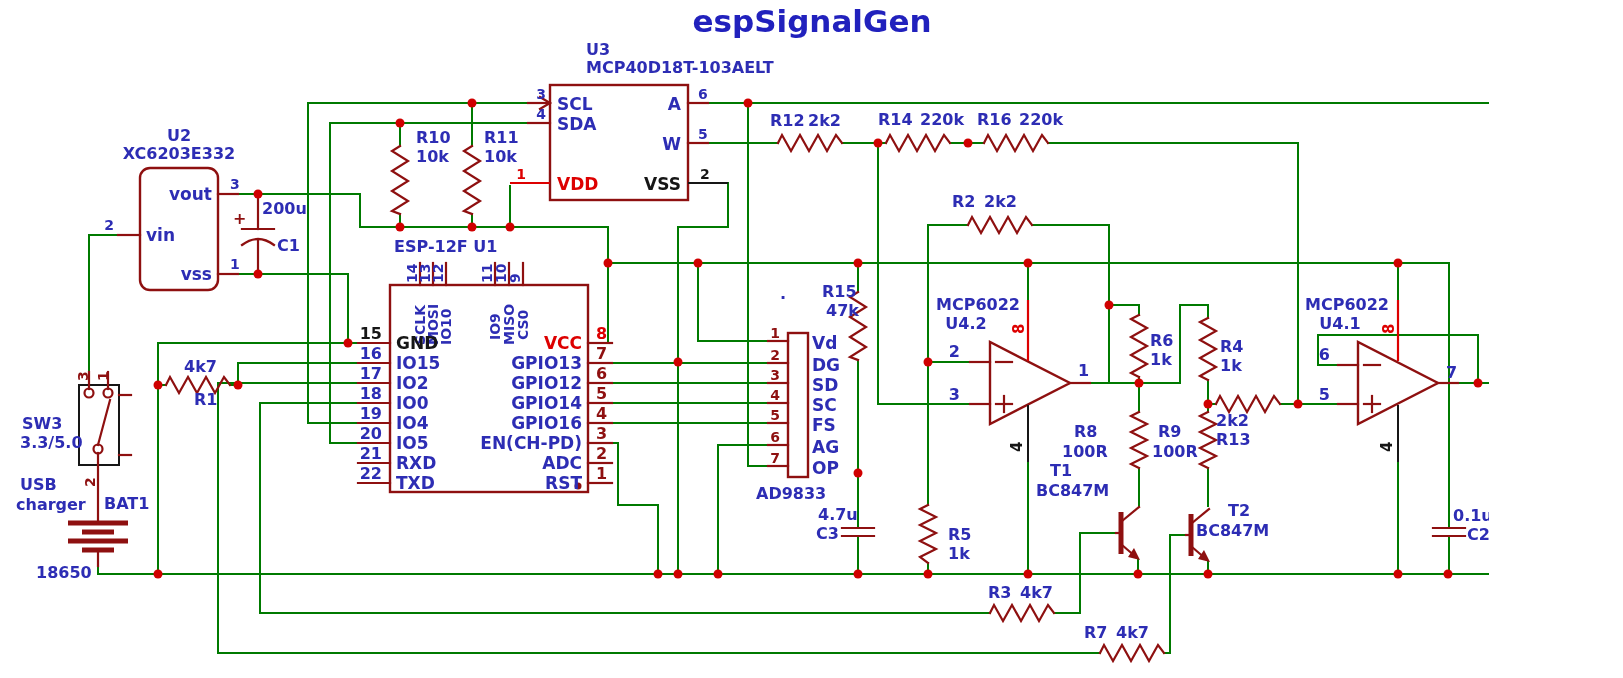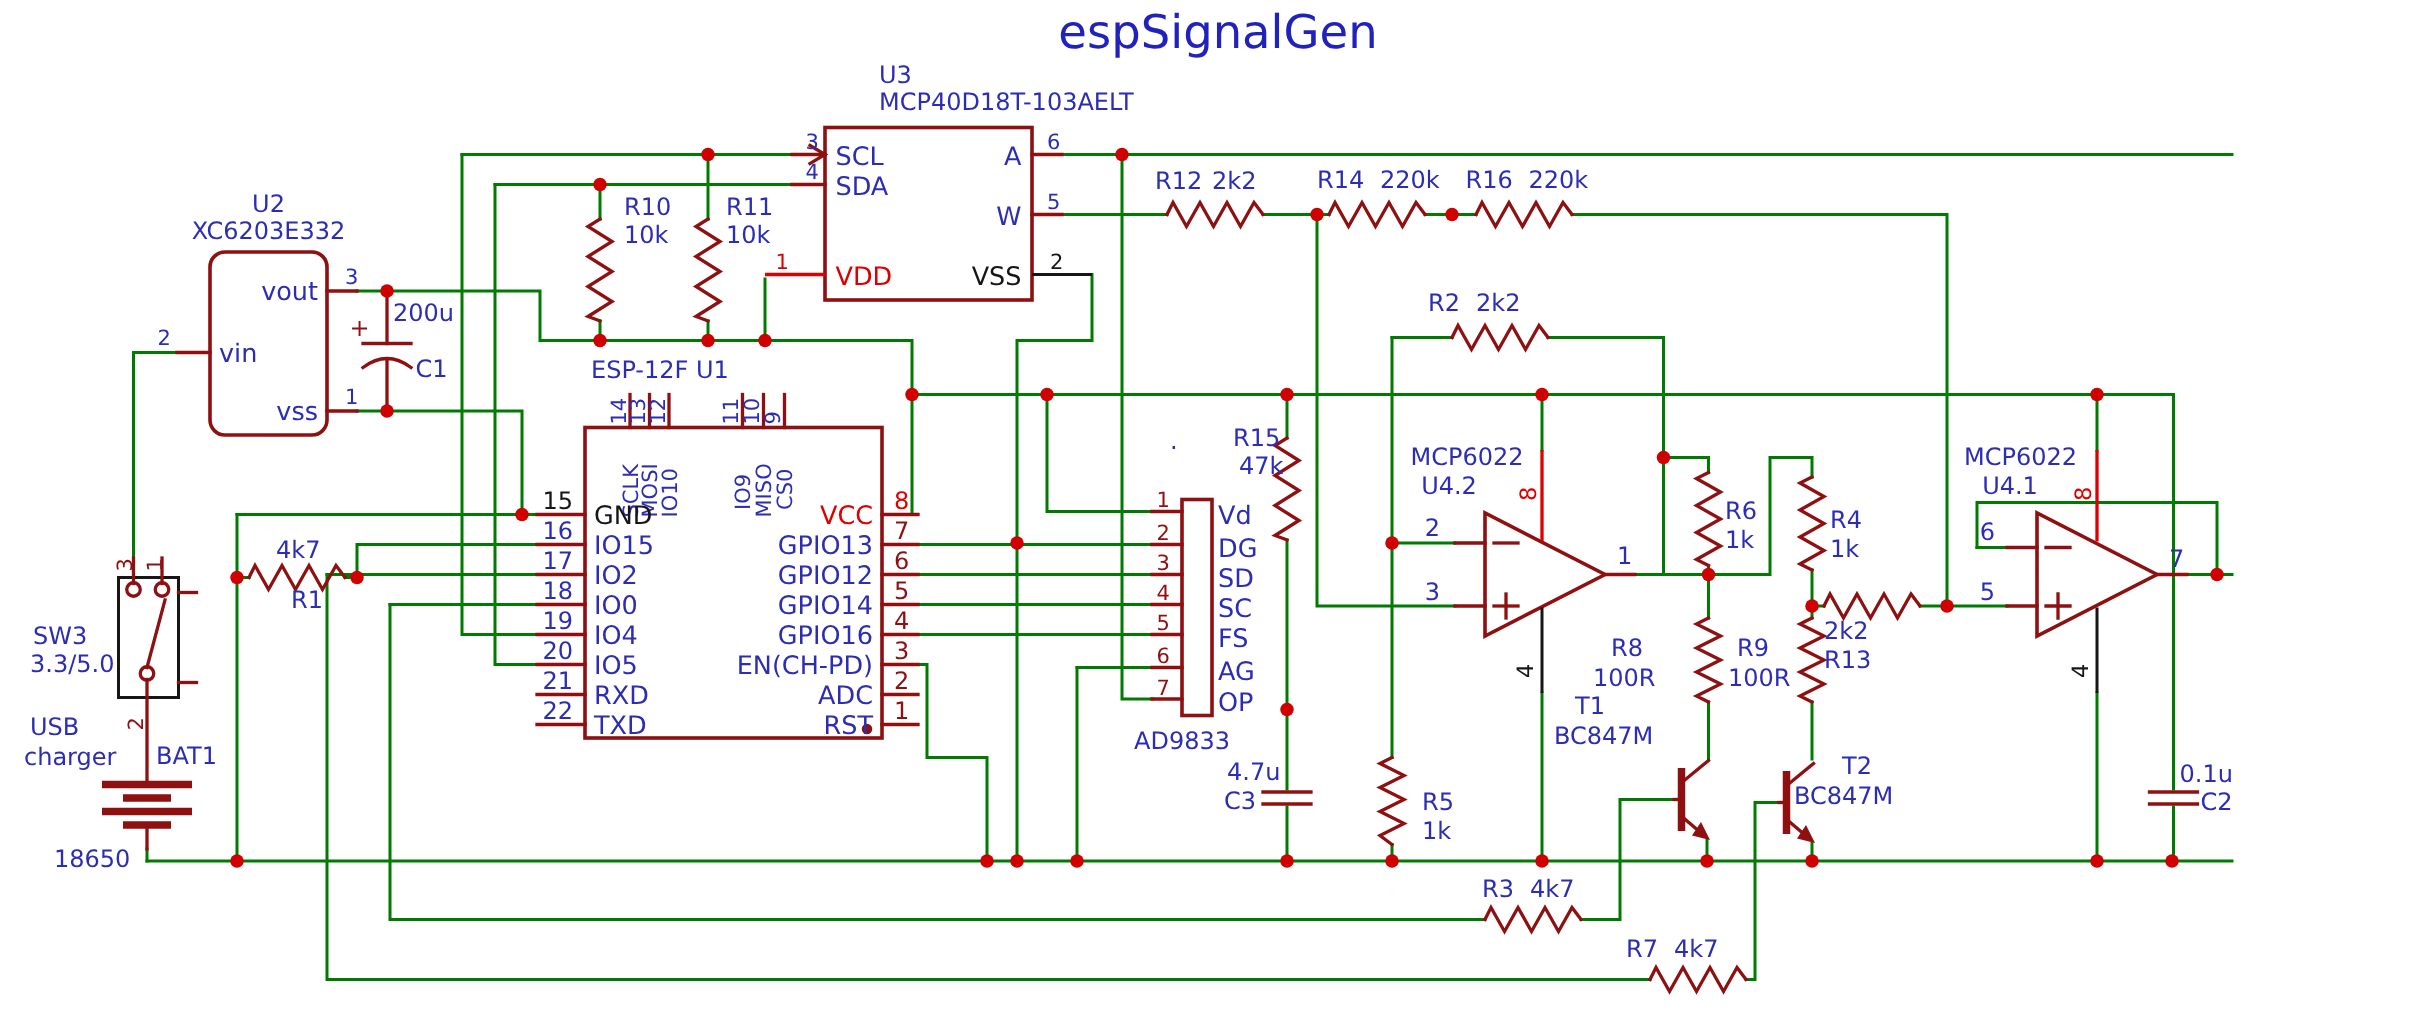--- a/index.html
+++ b/index.html
@@ -1,17 +1,17 @@
 <!DOCTYPE html>
 <html><head>
 <meta charset="utf-8">
 <style>
   html,body{margin:0;padding:0;background:#ffffff;}
   .stage{position:relative;width:1489px;height:678px;background:#fff;overflow:hidden;
-         font-family:"DejaVu Sans","Liberation Sans",sans-serif;}
+         font-family:"DejaVu Sans","Liberation Sans",sans-serif;font-weight:bold;}
   svg{display:block}
   text{font-family:"DejaVu Sans","Liberation Sans",sans-serif;}
   .t-title{font-size:31px;fill:#2121bd;}
   .t-blue{font-size:16px;fill:#2d2db4;}
   .t-blue-s{font-size:14px;fill:#2d2db4;}
   .t-blue-i{font-size:17px;fill:#2d2db4;}
   .t-dark{font-size:14px;fill:#8e1010;}
   .t-dark-m{font-size:16px;fill:#8e1010;}
   .t-red-i{font-size:17px;fill:#dd0000;}
   .t-black{font-size:16px;fill:#161616;}

